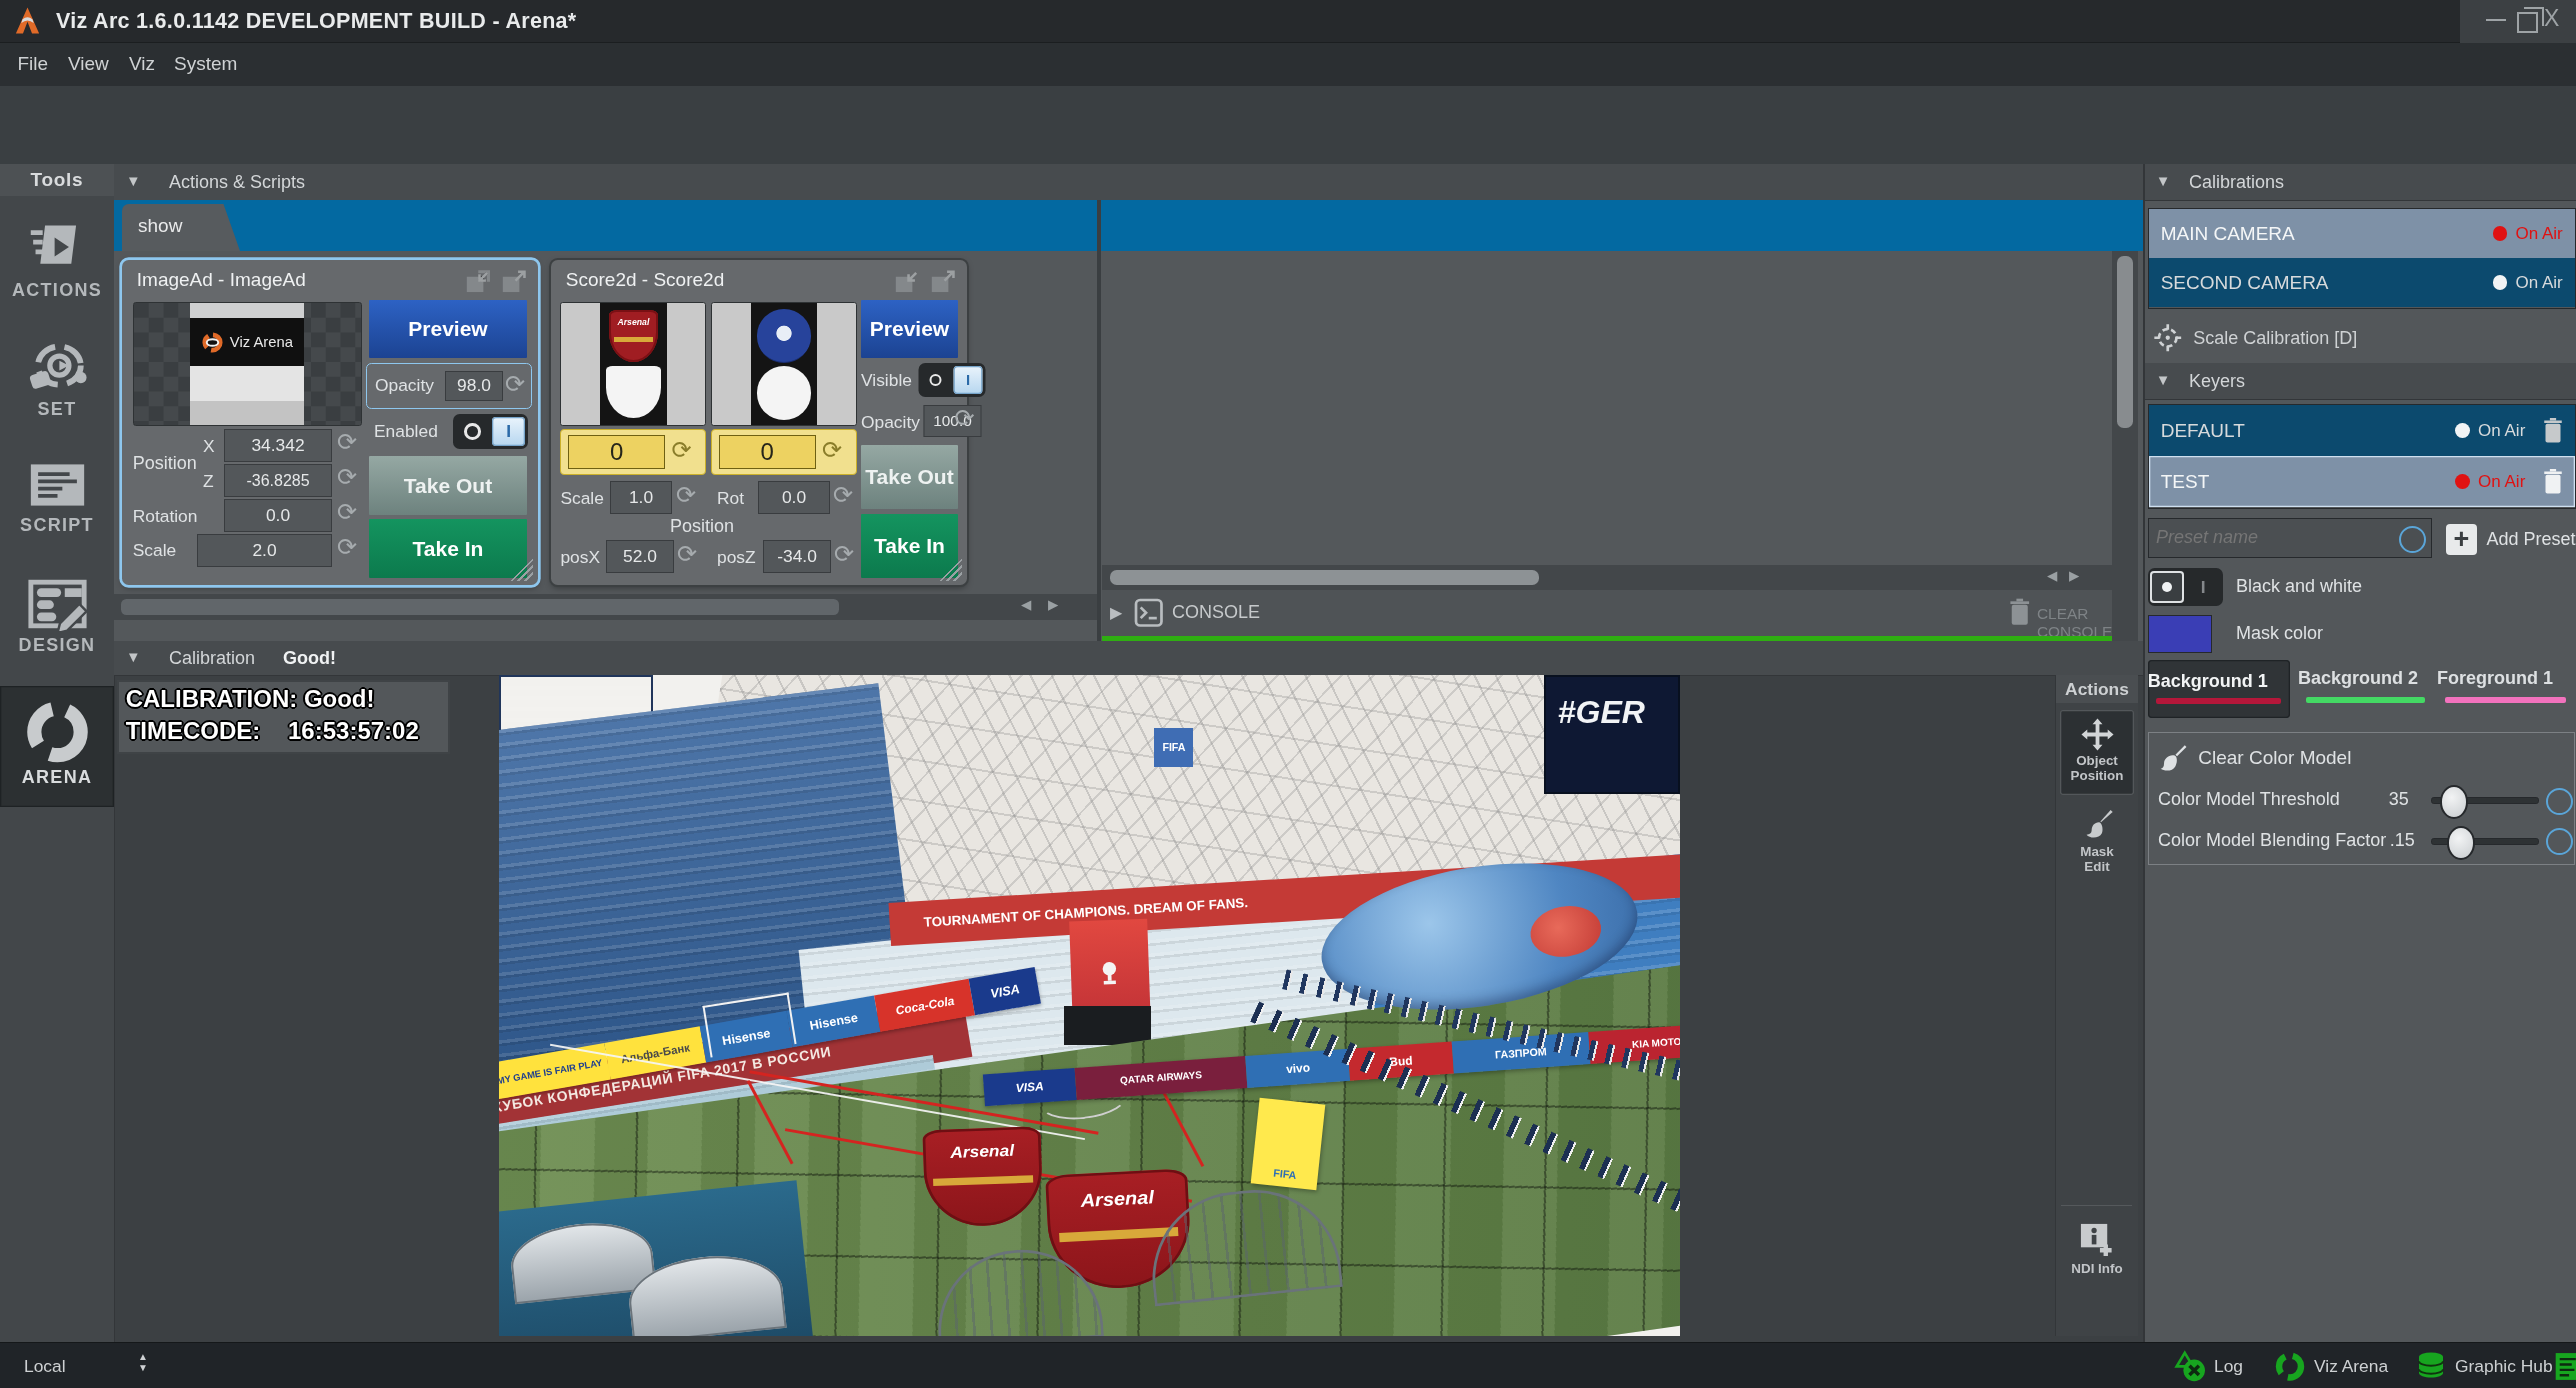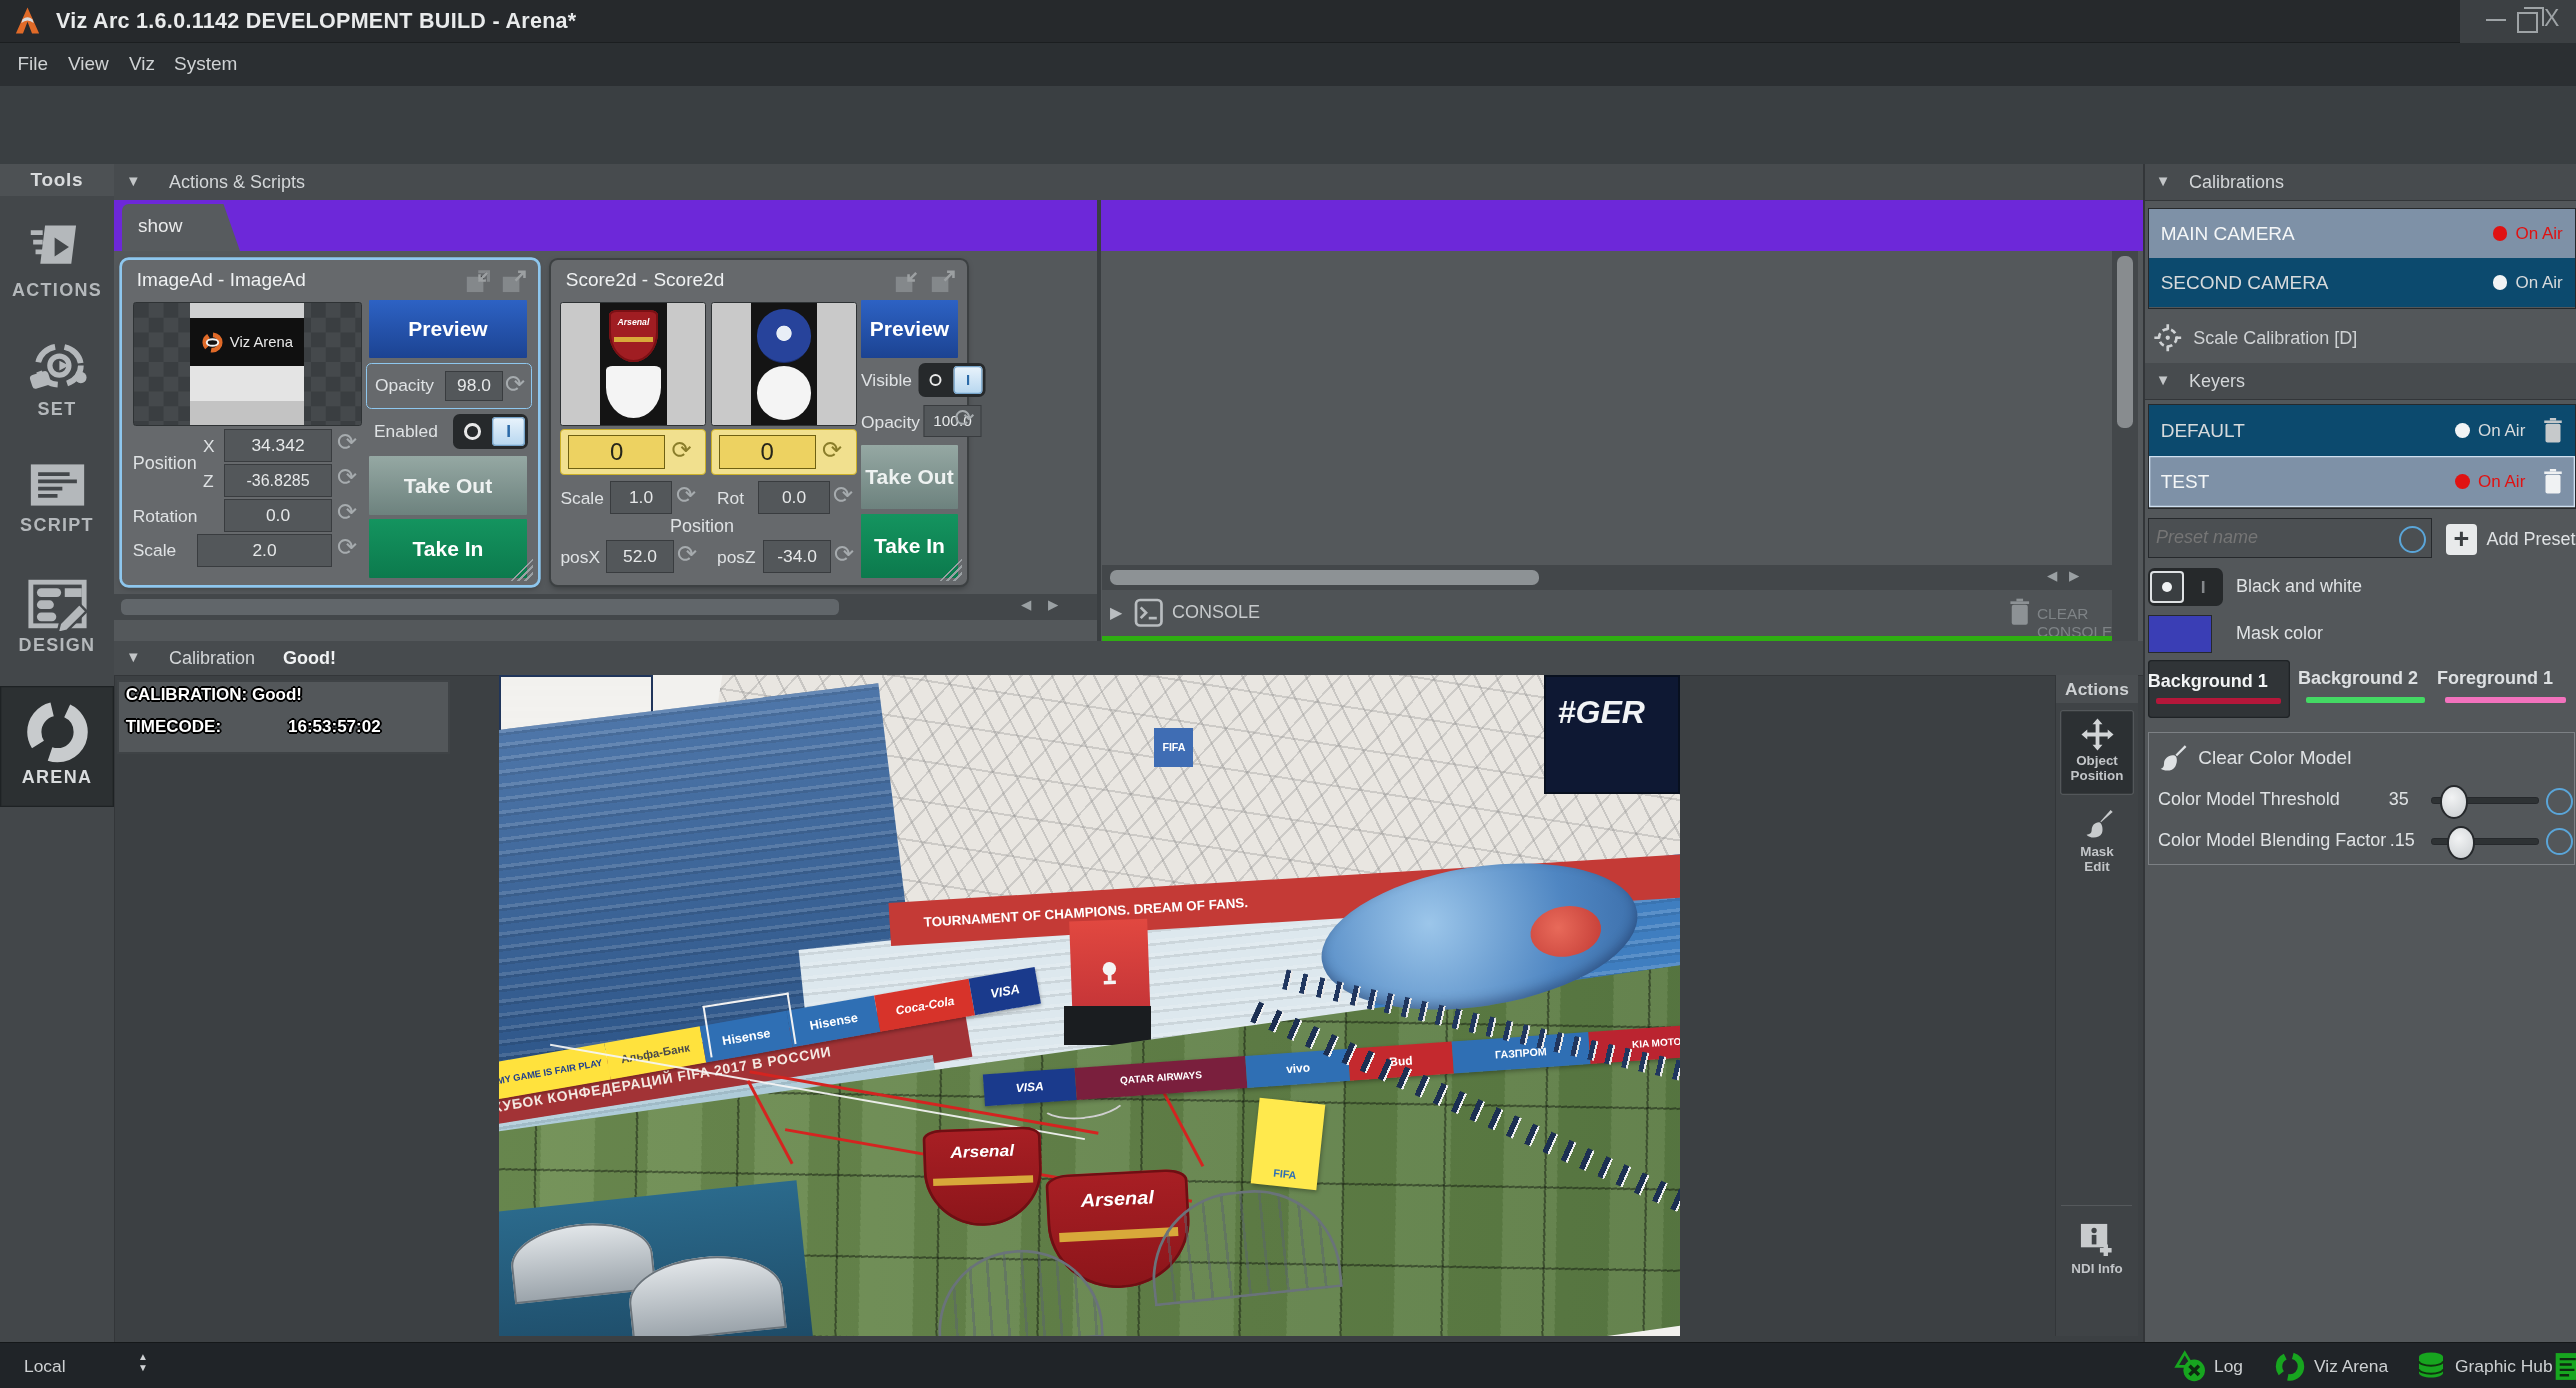--- a/index.html
+++ b/index.html
@@ -25,21 +25,21 @@
   .toolshdr{left:0;top:0;width:114px;height:32px;background:#4d5154;text-align:center;line-height:32px;
             font-weight:bold;font-size:19px;color:#d9dbdd;letter-spacing:0.7px;}
   .sideitem{left:0;width:114px;text-align:center;color:#b4b8bb;}
   .sideitem .cap{font-size:18px;font-weight:bold;letter-spacing:1.3px;margin-top:4px;}
   .sideitem.active{background:#2c3032;box-shadow:inset 0 0 0 1.3px #1e2224;}
   
   .panelhdr{background:#474b4e;border-bottom:1.3px solid #333639;}
   .tri{color:#c3c6c8;font-size:14.8px;}
   .phtext{font-size:18px;color:#d3d6d8;}
   .content{background:#54585b;}
-  .tabrow{background:#6d28d9;}
+  .tabrow{background:#0369a1;}
   .tab{background:#575b5e;color:#e9eaeb;font-size:19px;
        clip-path:polygon(0 0,86% 0,100% 100%,0 100%);border-radius:6.7px 0 0 0;}
   
   .card{background:#66696c;border-radius:6.7px;box-shadow:0 2.7px 6.7px rgba(0,0,0,.35);}
   .card.selected{box-shadow:0 0 0 2.7px #8ec7ee,0 2.7px 6.7px rgba(0,0,0,.35);}
   .card.plain{box-shadow:0 0 0 2px #3c4042,0 2.7px 6.7px rgba(0,0,0,.35);}
   .cardtitle{font-size:19px;color:#eff1f2;}
   .popicon{opacity:.65;}
   .lbl{color:#dfe2e4;font-size:17.4px;}
   .field{background:#53575a;border:1.3px solid #393c3f;color:#e6e8e9;font-size:17.4px;
@@ -84,21 +84,21 @@
   .abar .hdr{background:#4a4e51;font-weight:bold;font-size:17.4px;color:#cdd0d2;text-align:center;height:28px;line-height:28px;}
   .atile{text-align:center;color:#c2c5c8;font-weight:bold;font-size:13.4px;line-height:1.15;}
   .atile.active{background:#2c3033;box-shadow:inset 0 0 0 1.3px #53575a;border-radius:2.7px;}
   
   .statusbar{left:0;top:1342px;width:2576px;height:47px;background:#202428;border-top:1.3px solid #15181a;}
   .sbtext{font-size:17.4px;color:#ced1d3;}
   
   .video{left:499px;top:675px;width:1181px;height:661px;background:#f2f1ee;overflow:hidden;}
   .seatrows{background-image:repeating-linear-gradient(180deg,rgba(255,255,255,.14) 0 3.4px,rgba(0,0,0,.08) 3.4px 6px,transparent 6px 13.4px);}
   .board{display:flex;align-items:center;justify-content:center;font-weight:bold;white-space:nowrap;height:100%;}
-  .ocal{font-weight:bold;font-size:17px;color:#fff;
+  .ocal{font-weight:bold;font-size:24px;color:#fff;
         text-shadow:-2px 0 #000,2px 0 #000,0 -2px #000,0 2px #000,-1.3px -1.3px #000,1.3px 1.3px #000,-1.3px 1.3px #000,1.3px -1.3px #000;}
 </style>
 </head>
 <body>
 
 <div class="screen">
 
   <div class="abs titlebar">
     <svg class="abs" style="left:12px;top:5.4px" width="31" height="31" viewBox="0 0 24 24">
       <path d="M12 2 L21 22 L15.5 22 L12 13 L8.5 22 L3 22 Z" fill="#e06a28"></path>

